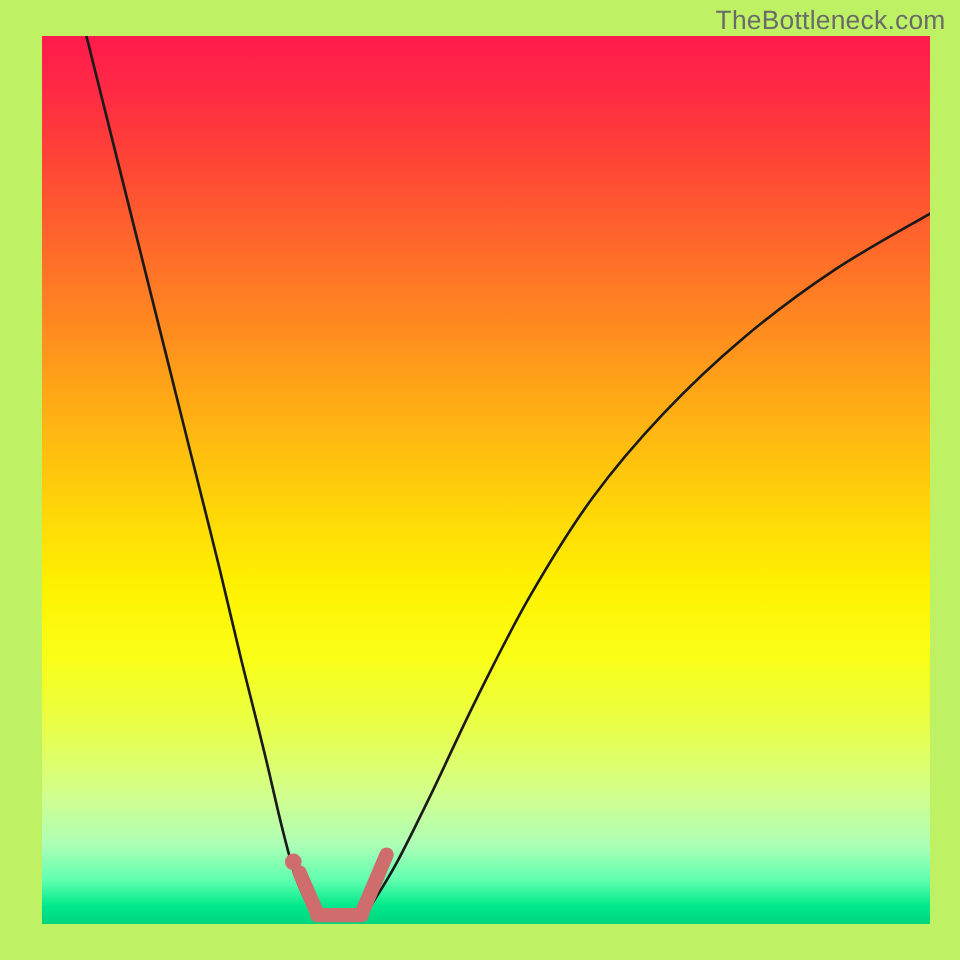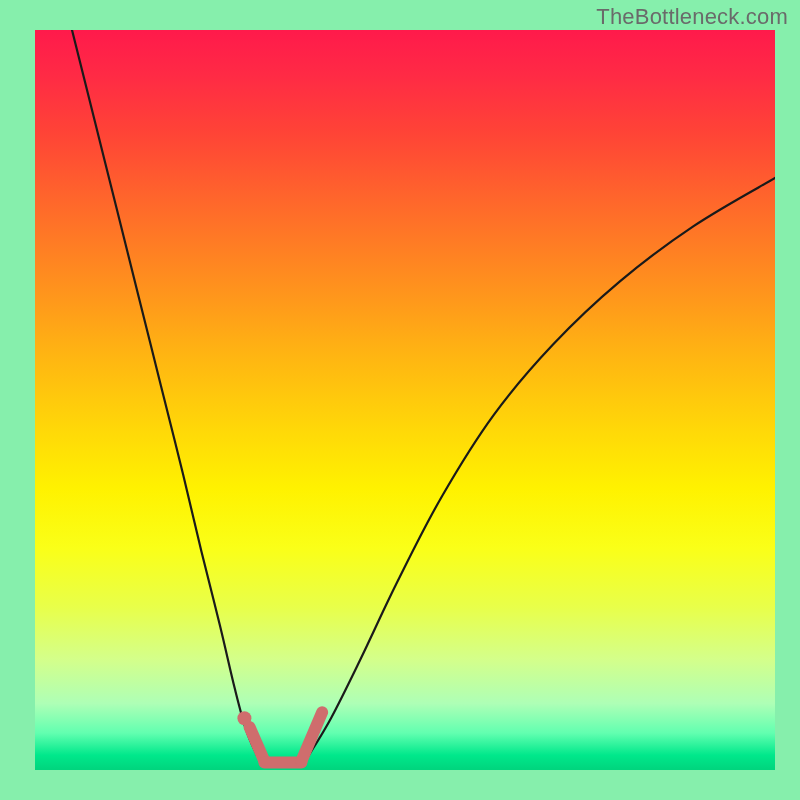--- a/index.html
+++ b/index.html
@@ -10,21 +10,21 @@
     background: #000;
     font-family: Arial, Helvetica, sans-serif;
     overflow: hidden;
   }
   .frame {
     position: absolute;
     left: 0;
     top: 0;
     width: 800px;
     height: 800px;
-    background: #86efac;
+    background: #bef264;
   }
   .plot-area {
     position: absolute;
     left: 35px;
     top: 30px;
     width: 740px;
     height: 740px;
     overflow: hidden;
   }
   .gradient {

